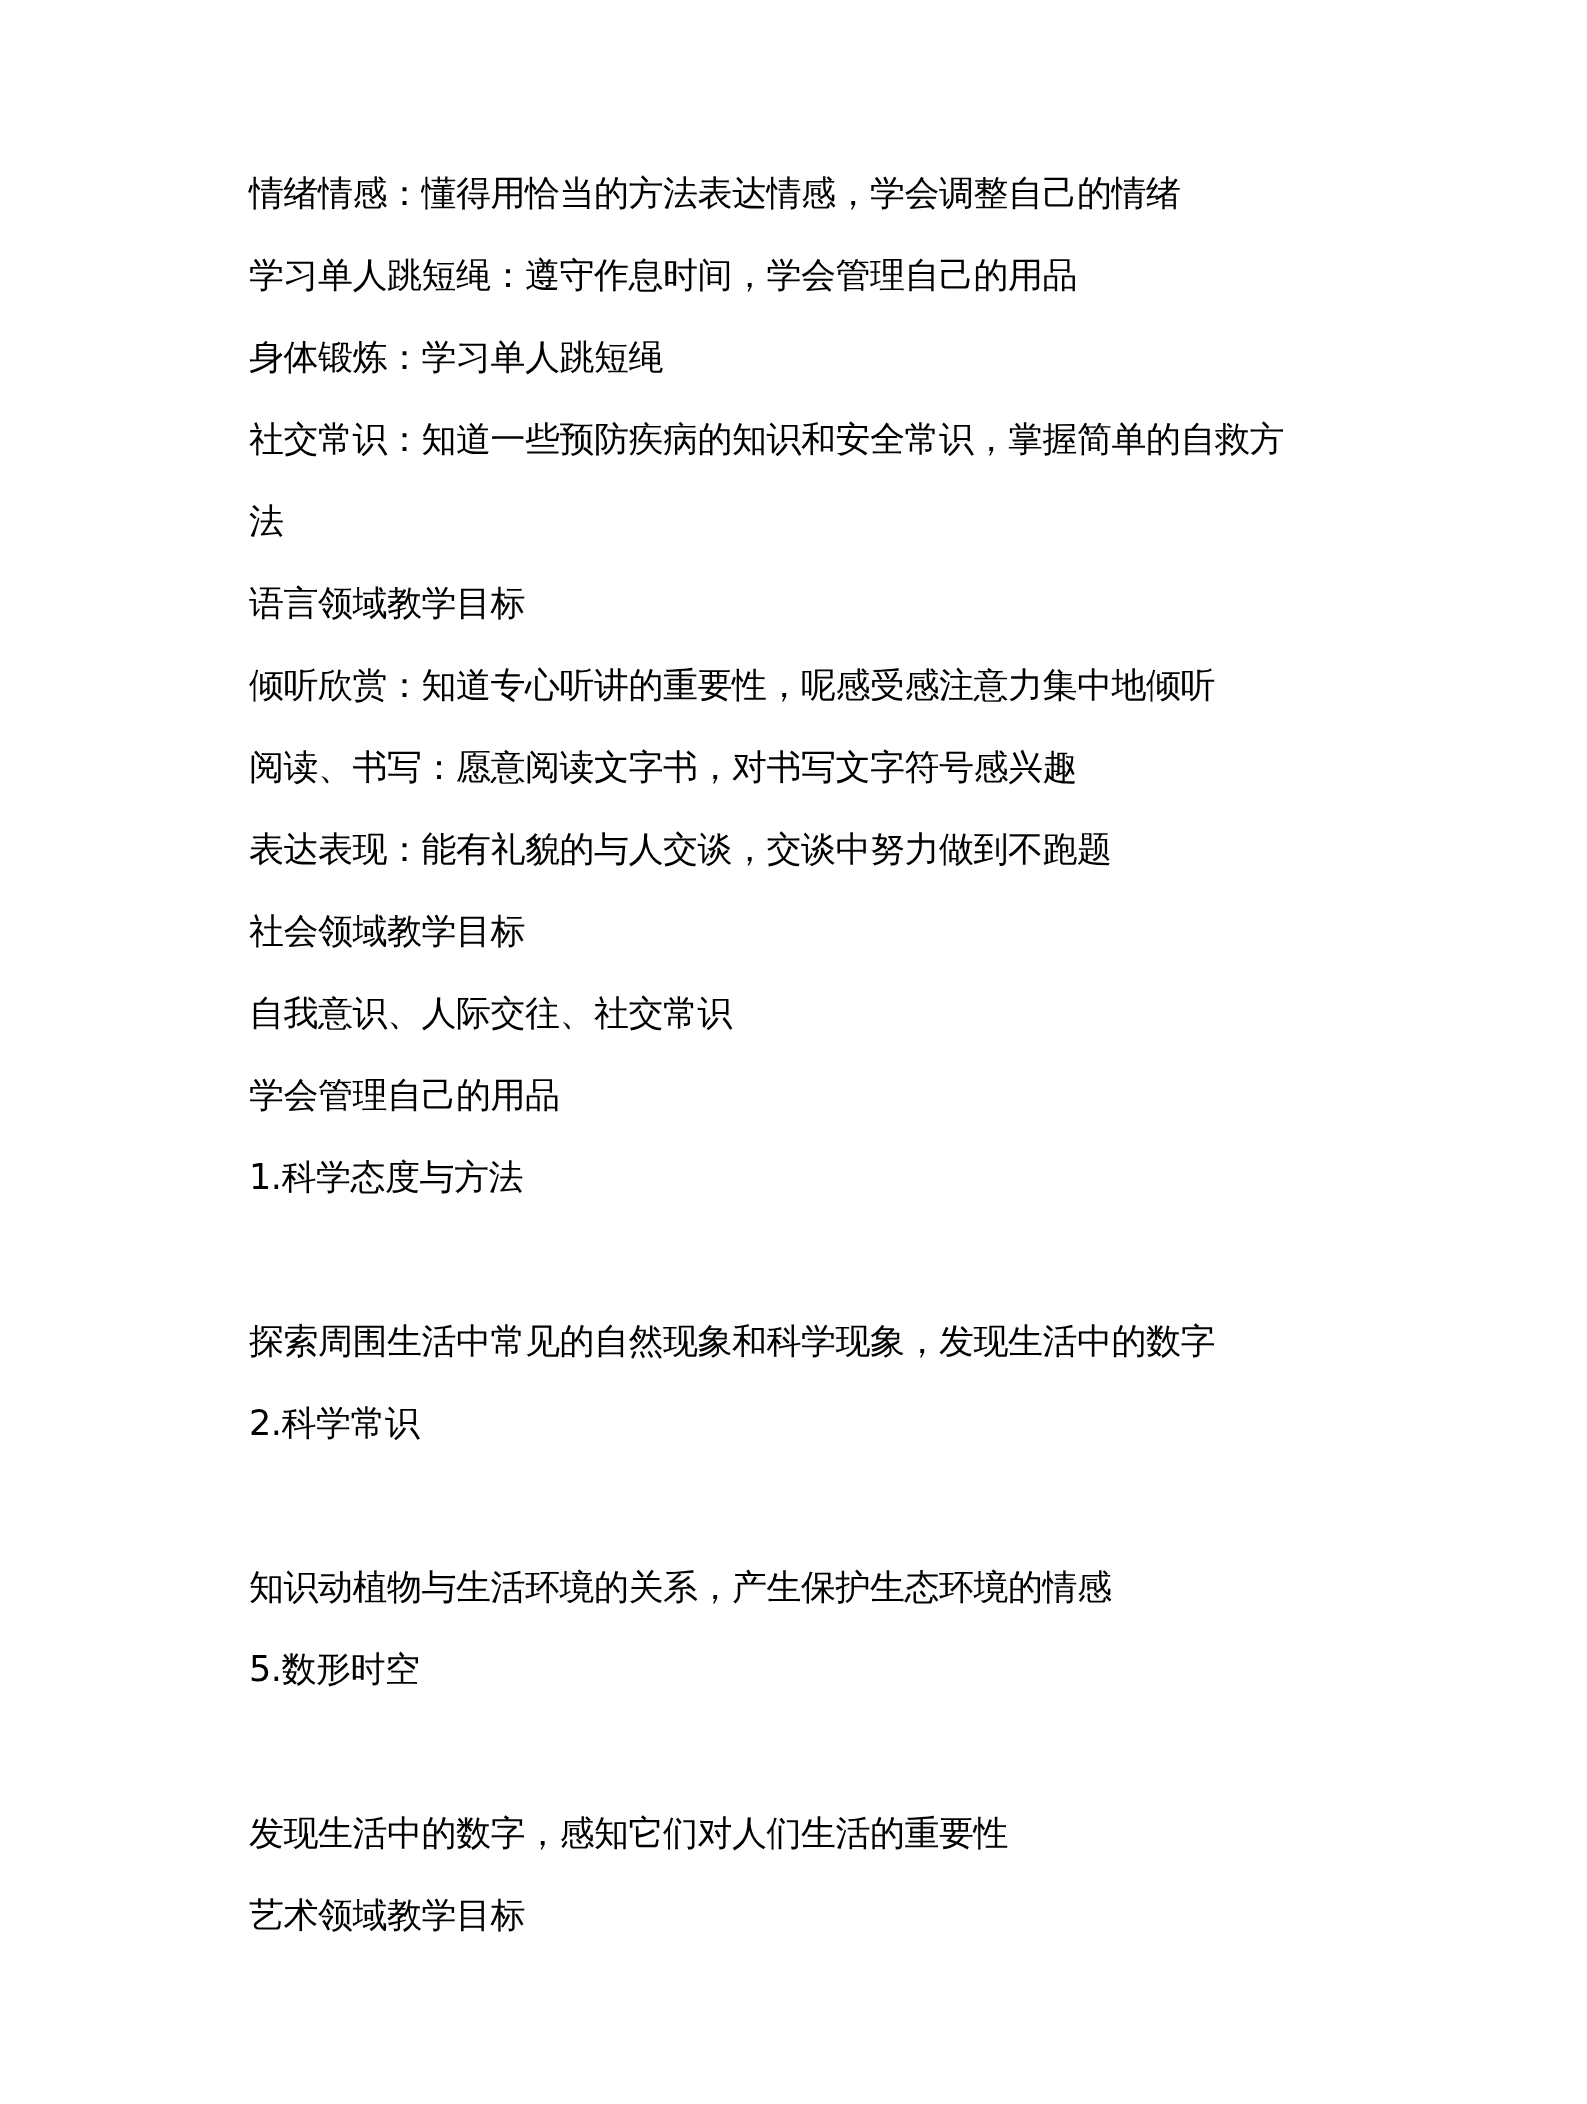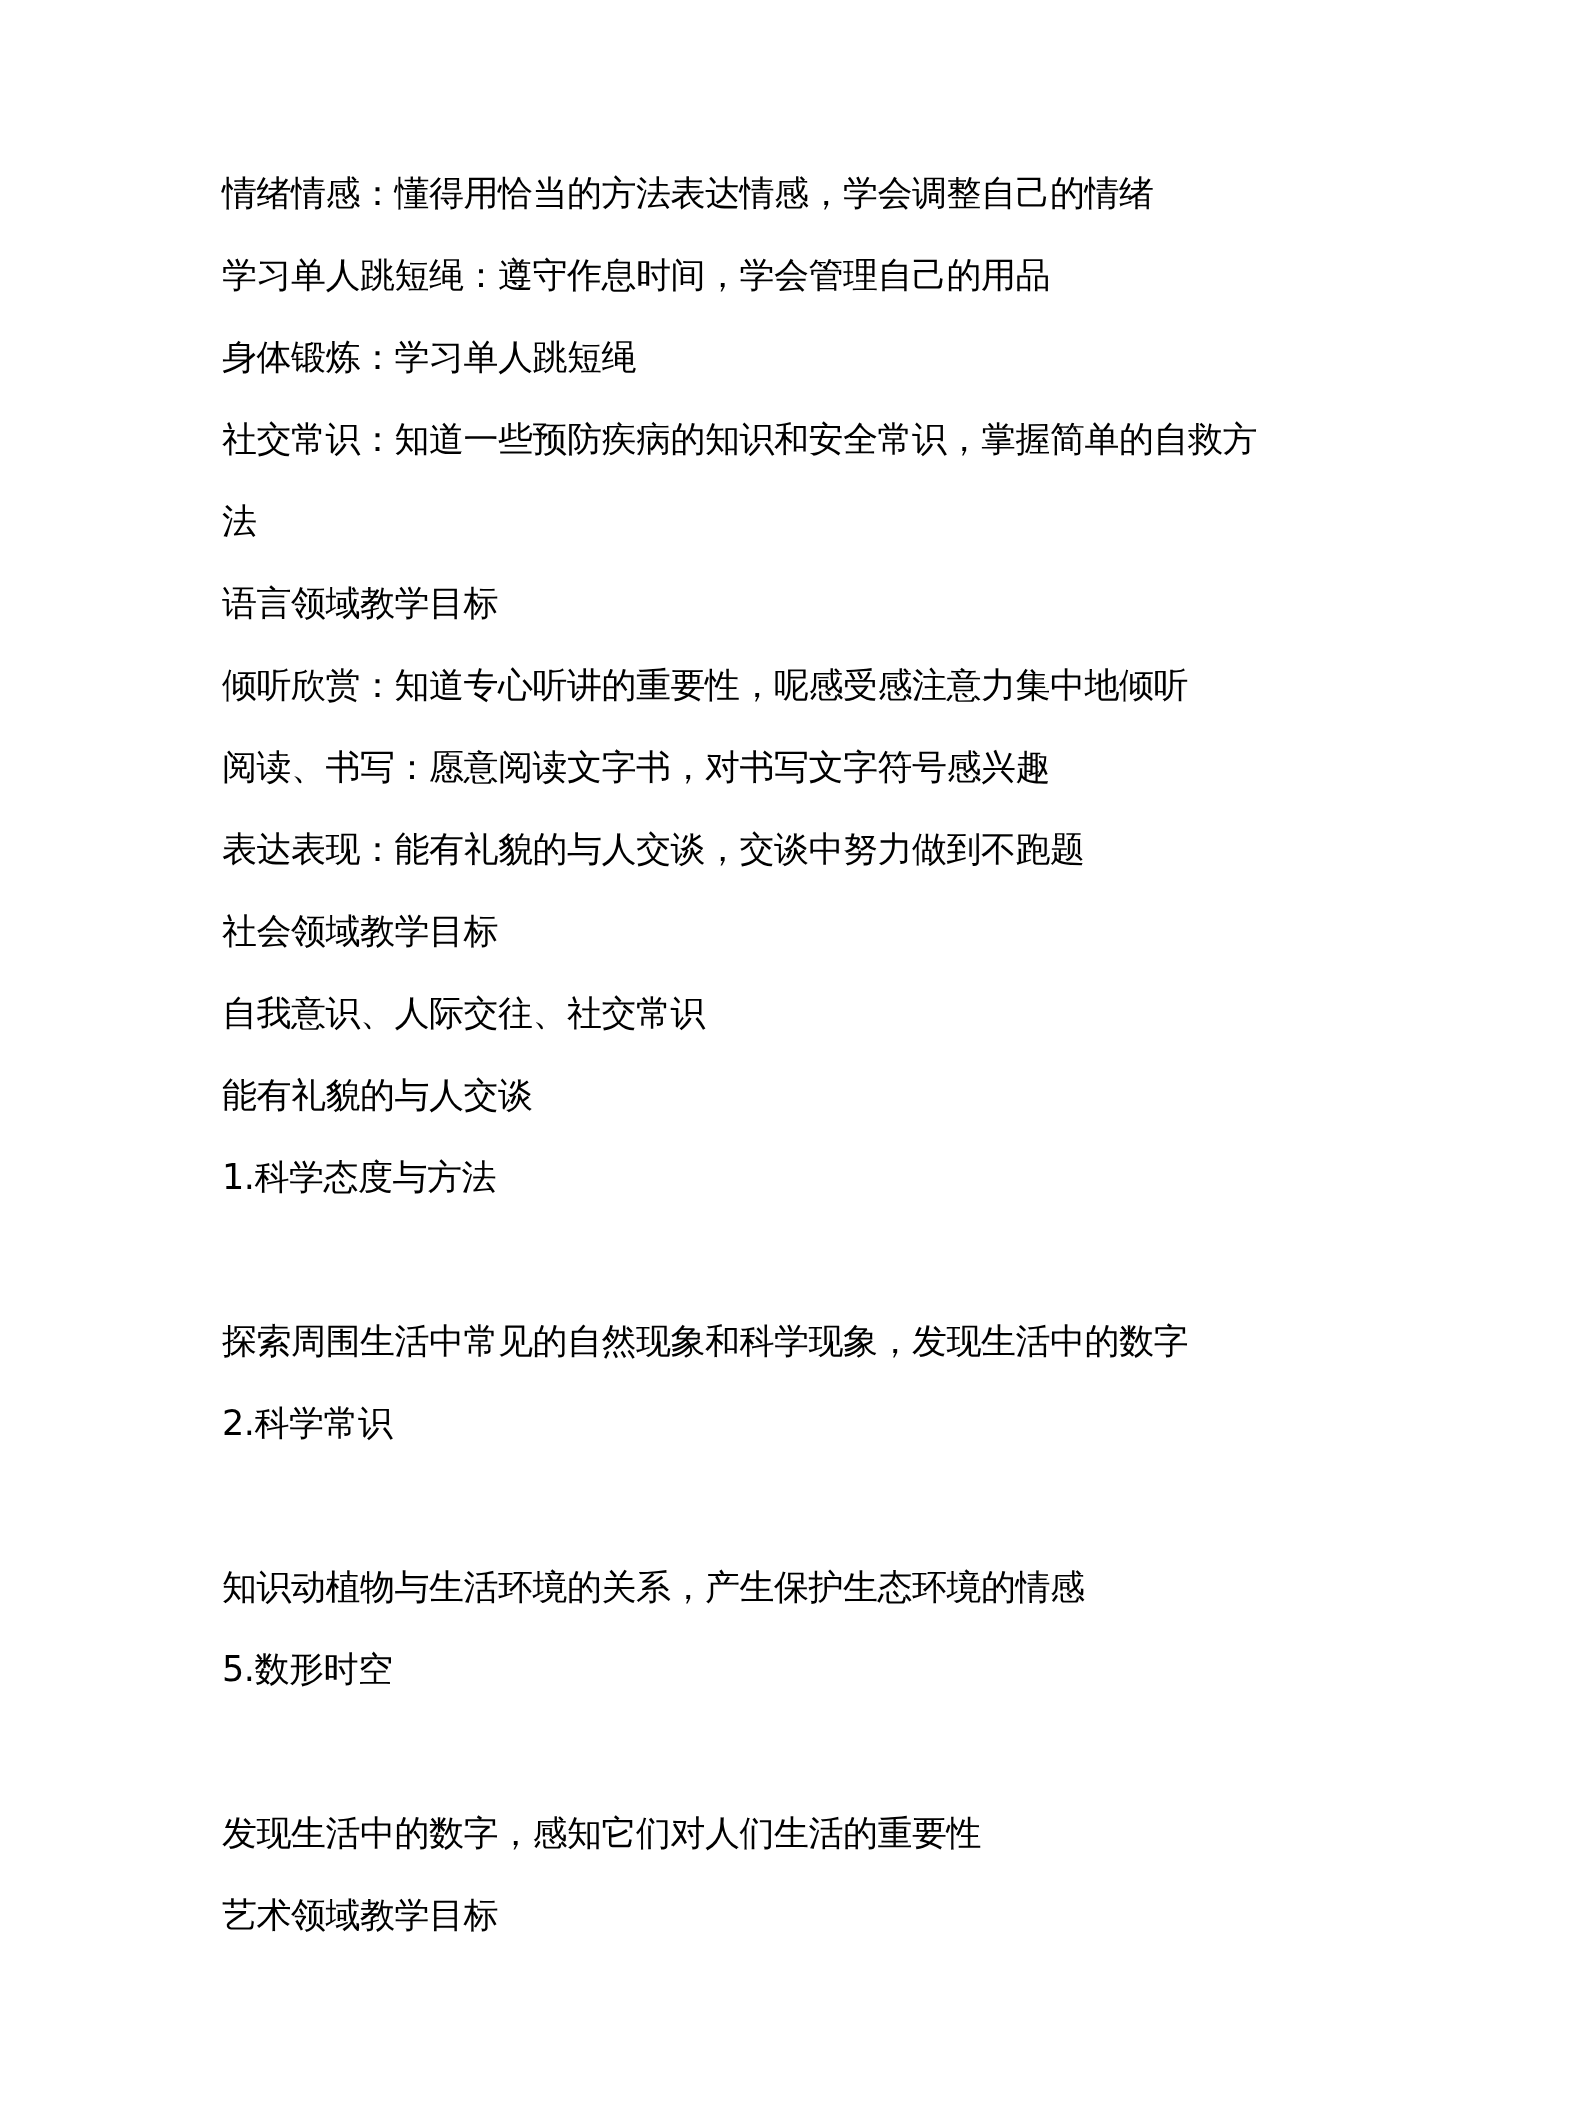--- a/index.html
+++ b/index.html
@@ -10,21 +10,21 @@
     body {
       width: 1587px;
       height: 2104px;
       position: relative;
       overflow: hidden;
       font-family: "DejaVu Sans", "Liberation Sans", sans-serif;
       color: #000000;
     }
     .page {
       position: absolute;
-      left: 222px;
+      left: 249px;
       top: 152px;
       width: 1120px;
     }
     .line {
       font-size: 35px;
       line-height: 82px;
       height: 82px;
       white-space: nowrap;
       letter-spacing: -0.5px;
     }
@@ -40,21 +40,21 @@
   <div class="line">学习单人跳短绳：遵守作息时间，学会管理自己的用品</div>
   <div class="line">身体锻炼：学习单人跳短绳</div>
   <div class="line">社交常识：知道一些预防疾病的知识和安全常识，掌握简单的自救方</div>
   <div class="line">法</div>
   <div class="line">语言领域教学目标</div>
   <div class="line">倾听欣赏：知道专心听讲的重要性，呢感受感注意力集中地倾听</div>
   <div class="line">阅读、书写：愿意阅读文字书，对书写文字符号感兴趣</div>
   <div class="line">表达表现：能有礼貌的与人交谈，交谈中努力做到不跑题</div>
   <div class="line">社会领域教学目标</div>
   <div class="line">自我意识、人际交往、社交常识</div>
-  <div class="line">能有礼貌的与人交谈</div>
+  <div class="line">学会管理自己的用品</div>
   <div class="line">1.科学态度与方法</div>
   <div class="spacer"></div>
   <div class="line">探索周围生活中常见的自然现象和科学现象，发现生活中的数字</div>
   <div class="line">2.科学常识</div>
   <div class="spacer"></div>
   <div class="line">知识动植物与生活环境的关系，产生保护生态环境的情感</div>
   <div class="line">5.数形时空</div>
   <div class="spacer"></div>
   <div class="line">发现生活中的数字，感知它们对人们生活的重要性</div>
   <div class="line">艺术领域教学目标</div>

